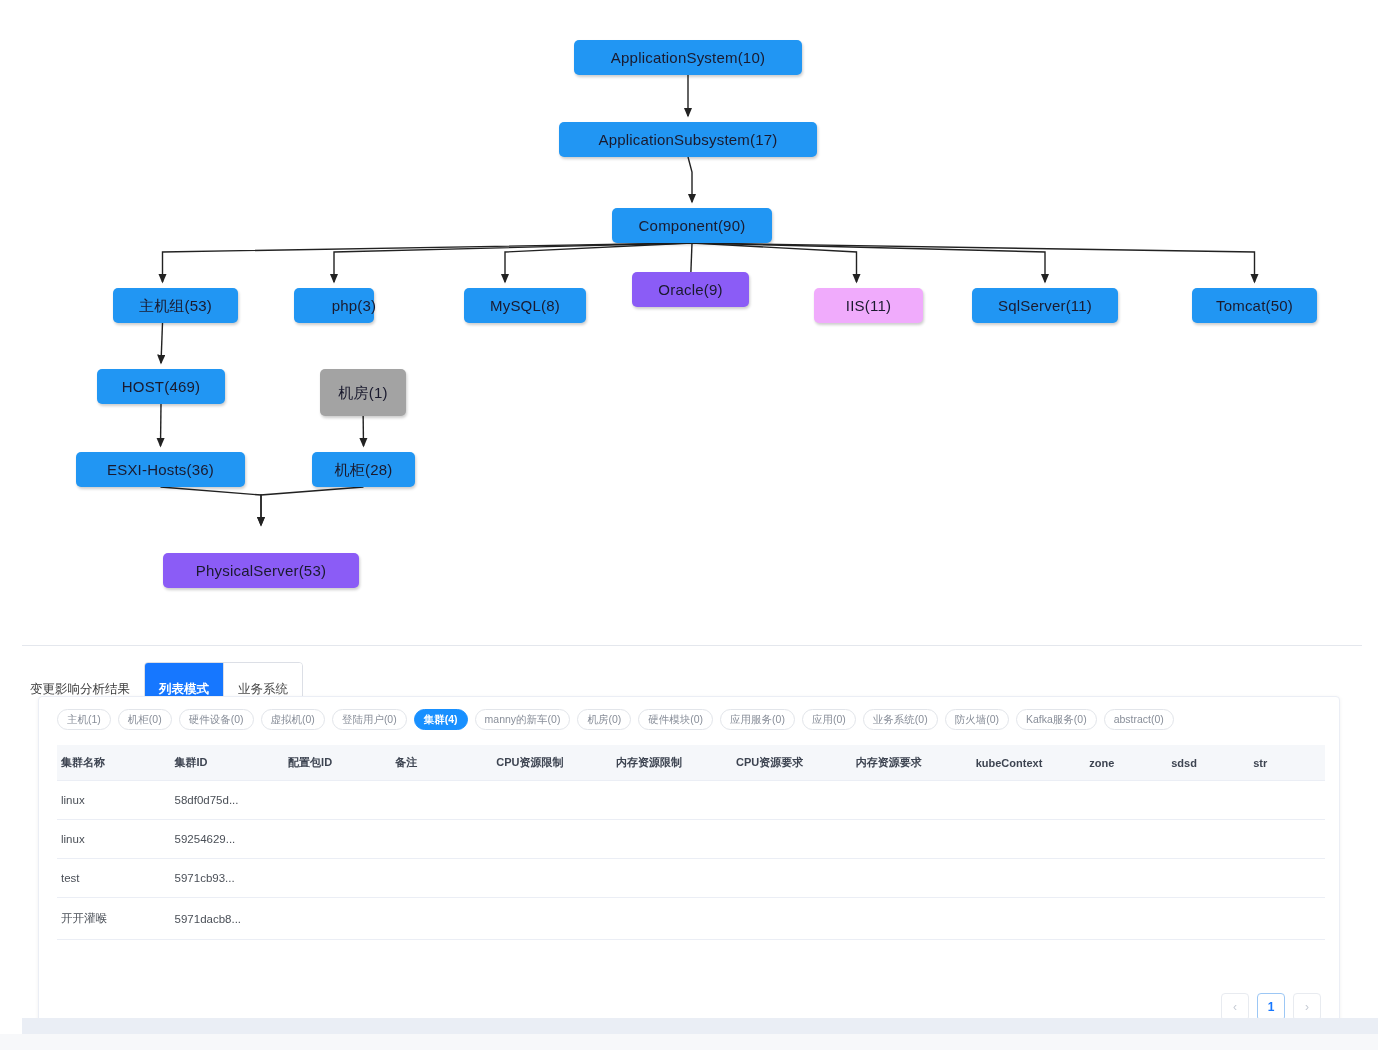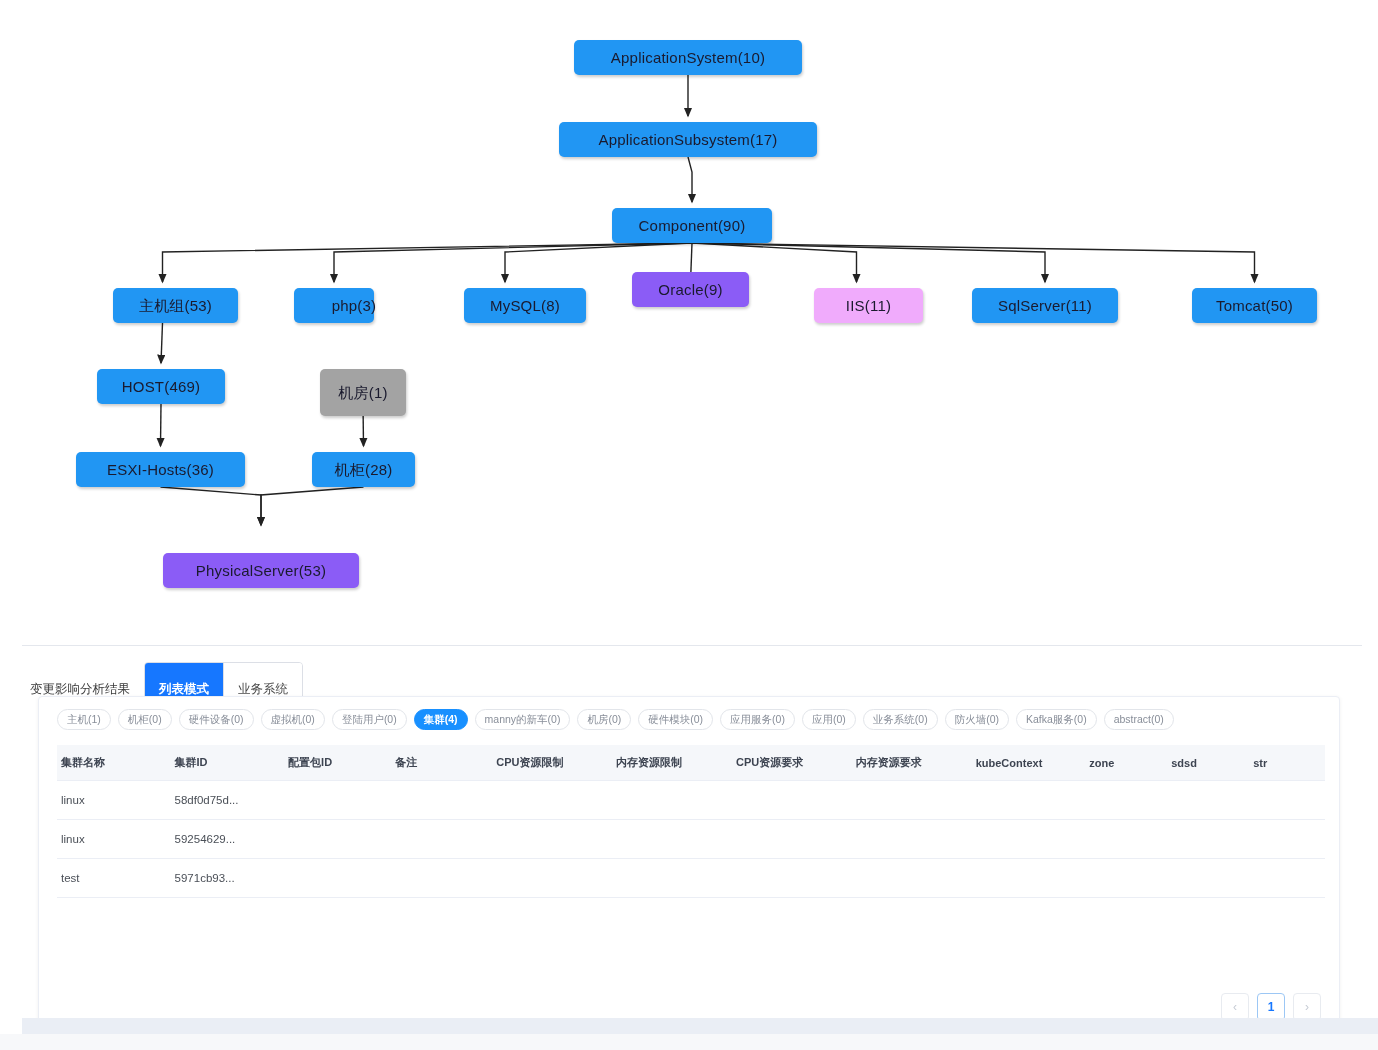--- a/index.html
+++ b/index.html
@@ -252,20 +252,34 @@
                 <td></td>
                 <td></td>
                 <td></td>
                 <td></td>
                 <td></td>
                 <td></td>
                 <td></td>
                 <td></td>
                 <td></td>
               </tr>
+              <tr>
+                <td>开开灌喉</td>
+                <td>5971dacb8...</td>
+                <td></td>
+                <td></td>
+                <td></td>
+                <td></td>
+                <td></td>
+                <td></td>
+                <td></td>
+                <td></td>
+                <td></td>
+                <td></td>
+              </tr>
             </tbody>
         </table>
       </div>
 
       <div class="pager" id="pager">
           <div class="pg">‹</div>
           <div class="pg num">1</div>
           <div class="pg">›</div>
         </div>
     </div>

